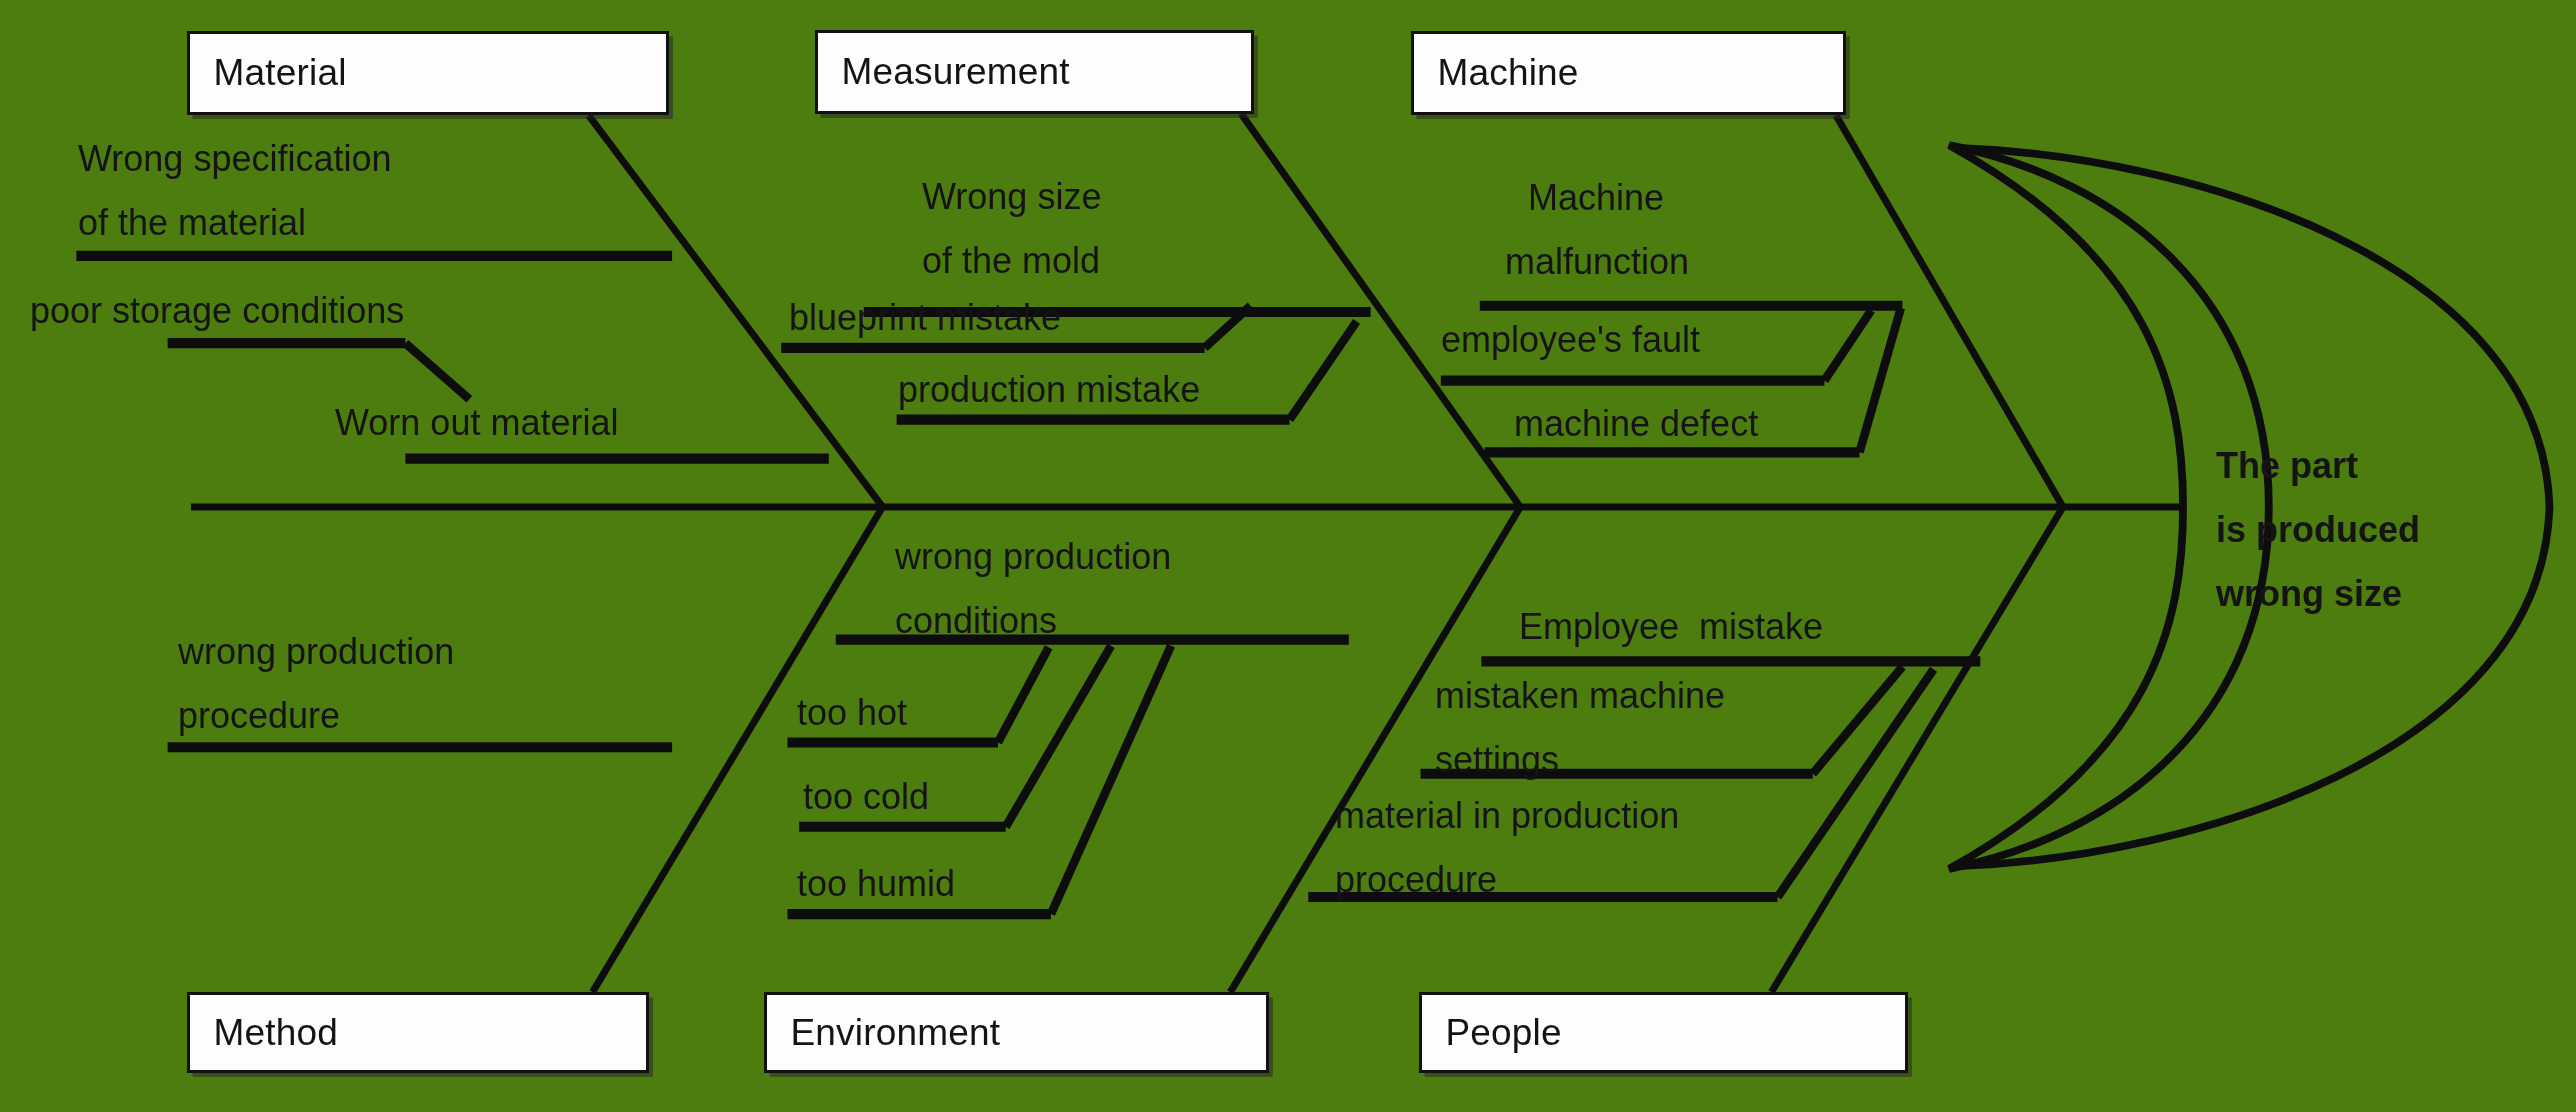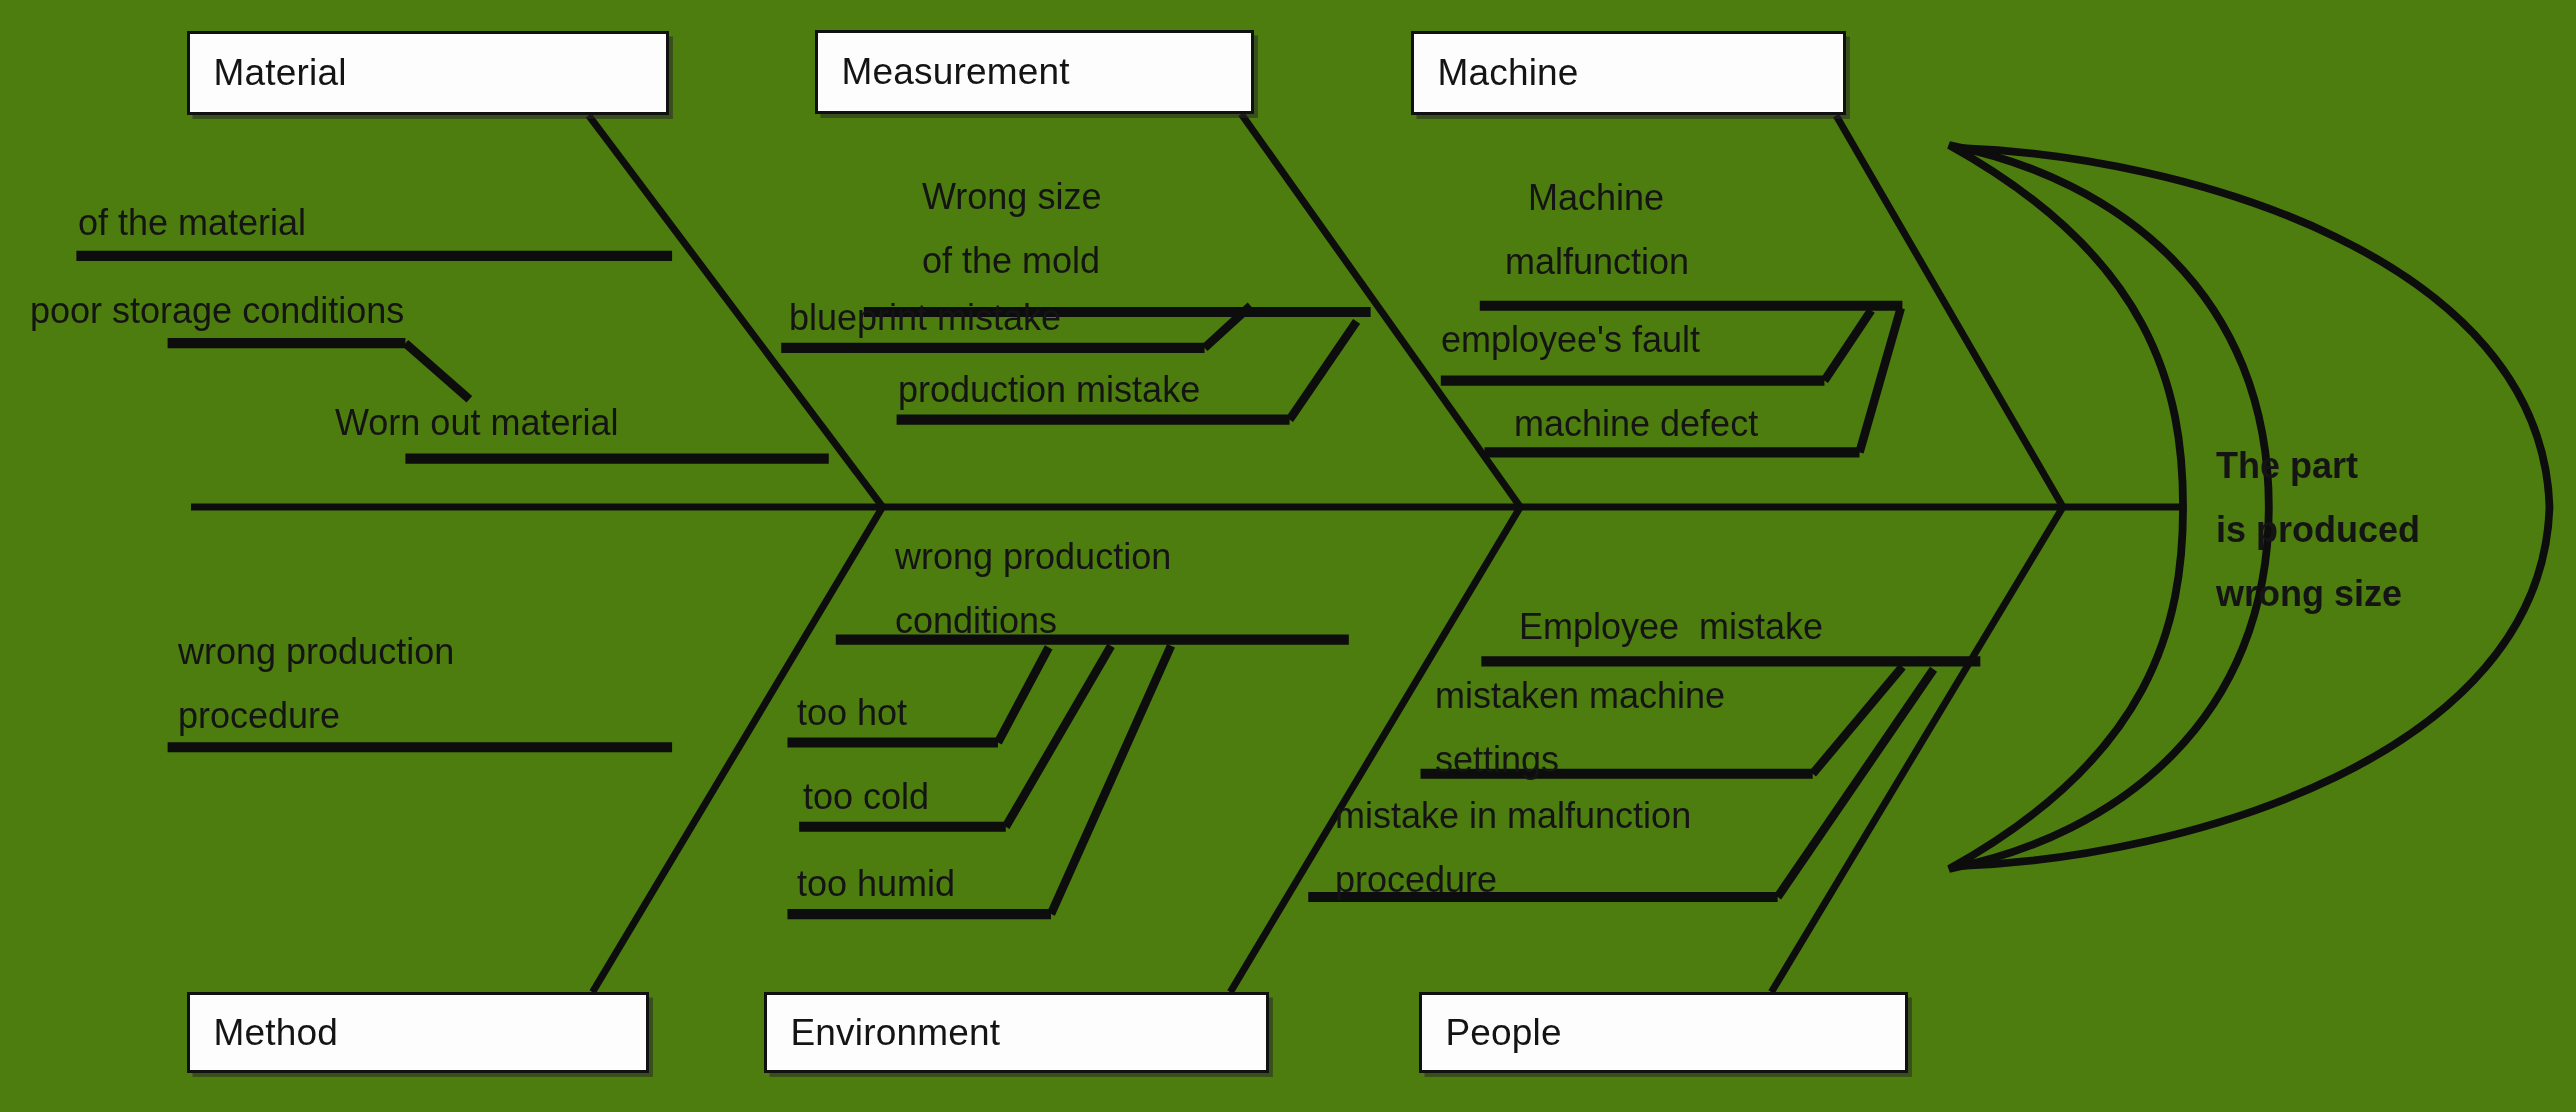--- a/index.html
+++ b/index.html
@@ -90,20 +90,21 @@
   </div>
 
   <div class="catbox" style="left:1419px;top:992px;width:483px;height:75px;">
     <span>People</span>
   </div>
 
   <div class="catbox" style="left:764px;top:992px;width:499px;height:75px;">
     <span>Environment</span>
   </div>
 
+  <div class="cause c-big" style="left:78px;top:140px;">Wrong specification</div>
   <div class="cause c-big" style="left:78px;top:204px;">of the material</div>
   <div class="cause c-big" style="left:30px;top:292px;">poor storage conditions</div>
   <div class="cause c-big" style="left:335px;top:404px;">Worn out material</div>
 
   <div class="cause c-big" style="left:922px;top:178px;">Wrong size</div>
   <div class="cause c-big" style="left:922px;top:242px;">of the mold</div>
   <div class="cause c-big" style="left:789px;top:299px;">blueprint mistake</div>
   <div class="cause c-big" style="left:898px;top:371px;">production mistake</div>
 
   <div class="cause c-big" style="left:1528px;top:179px;">Machine</div>
@@ -116,21 +117,21 @@
 
   <div class="cause c-big" style="left:895px;top:538px;">wrong production</div>
   <div class="cause c-big" style="left:895px;top:602px;">conditions</div>
   <div class="cause c-big" style="left:797px;top:694px;">too hot</div>
   <div class="cause c-big" style="left:803px;top:778px;">too cold</div>
   <div class="cause c-big" style="left:797px;top:865px;">too humid</div>
 
   <div class="cause c-big" style="left:1519px;top:608px;">Employee  mistake</div>
   <div class="cause c-big" style="left:1435px;top:677px;">mistaken machine</div>
   <div class="cause c-big" style="left:1435px;top:741px;">settings</div>
-  <div class="cause c-big" style="left:1335px;top:797px;">mistake in malfunction</div>
+  <div class="cause c-big" style="left:1335px;top:797px;">material in production</div>
   <div class="cause c-big" style="left:1335px;top:861px;">procedure</div>
 
   <div class="head-text" style="left:2216px;top:444px;">The part</div>
   <div class="head-text" style="left:2216px;top:508px;">is produced</div>
   <div class="head-text" style="left:2216px;top:572px;">wrong size</div>
 
 </div>
 
 
 </body></html>

